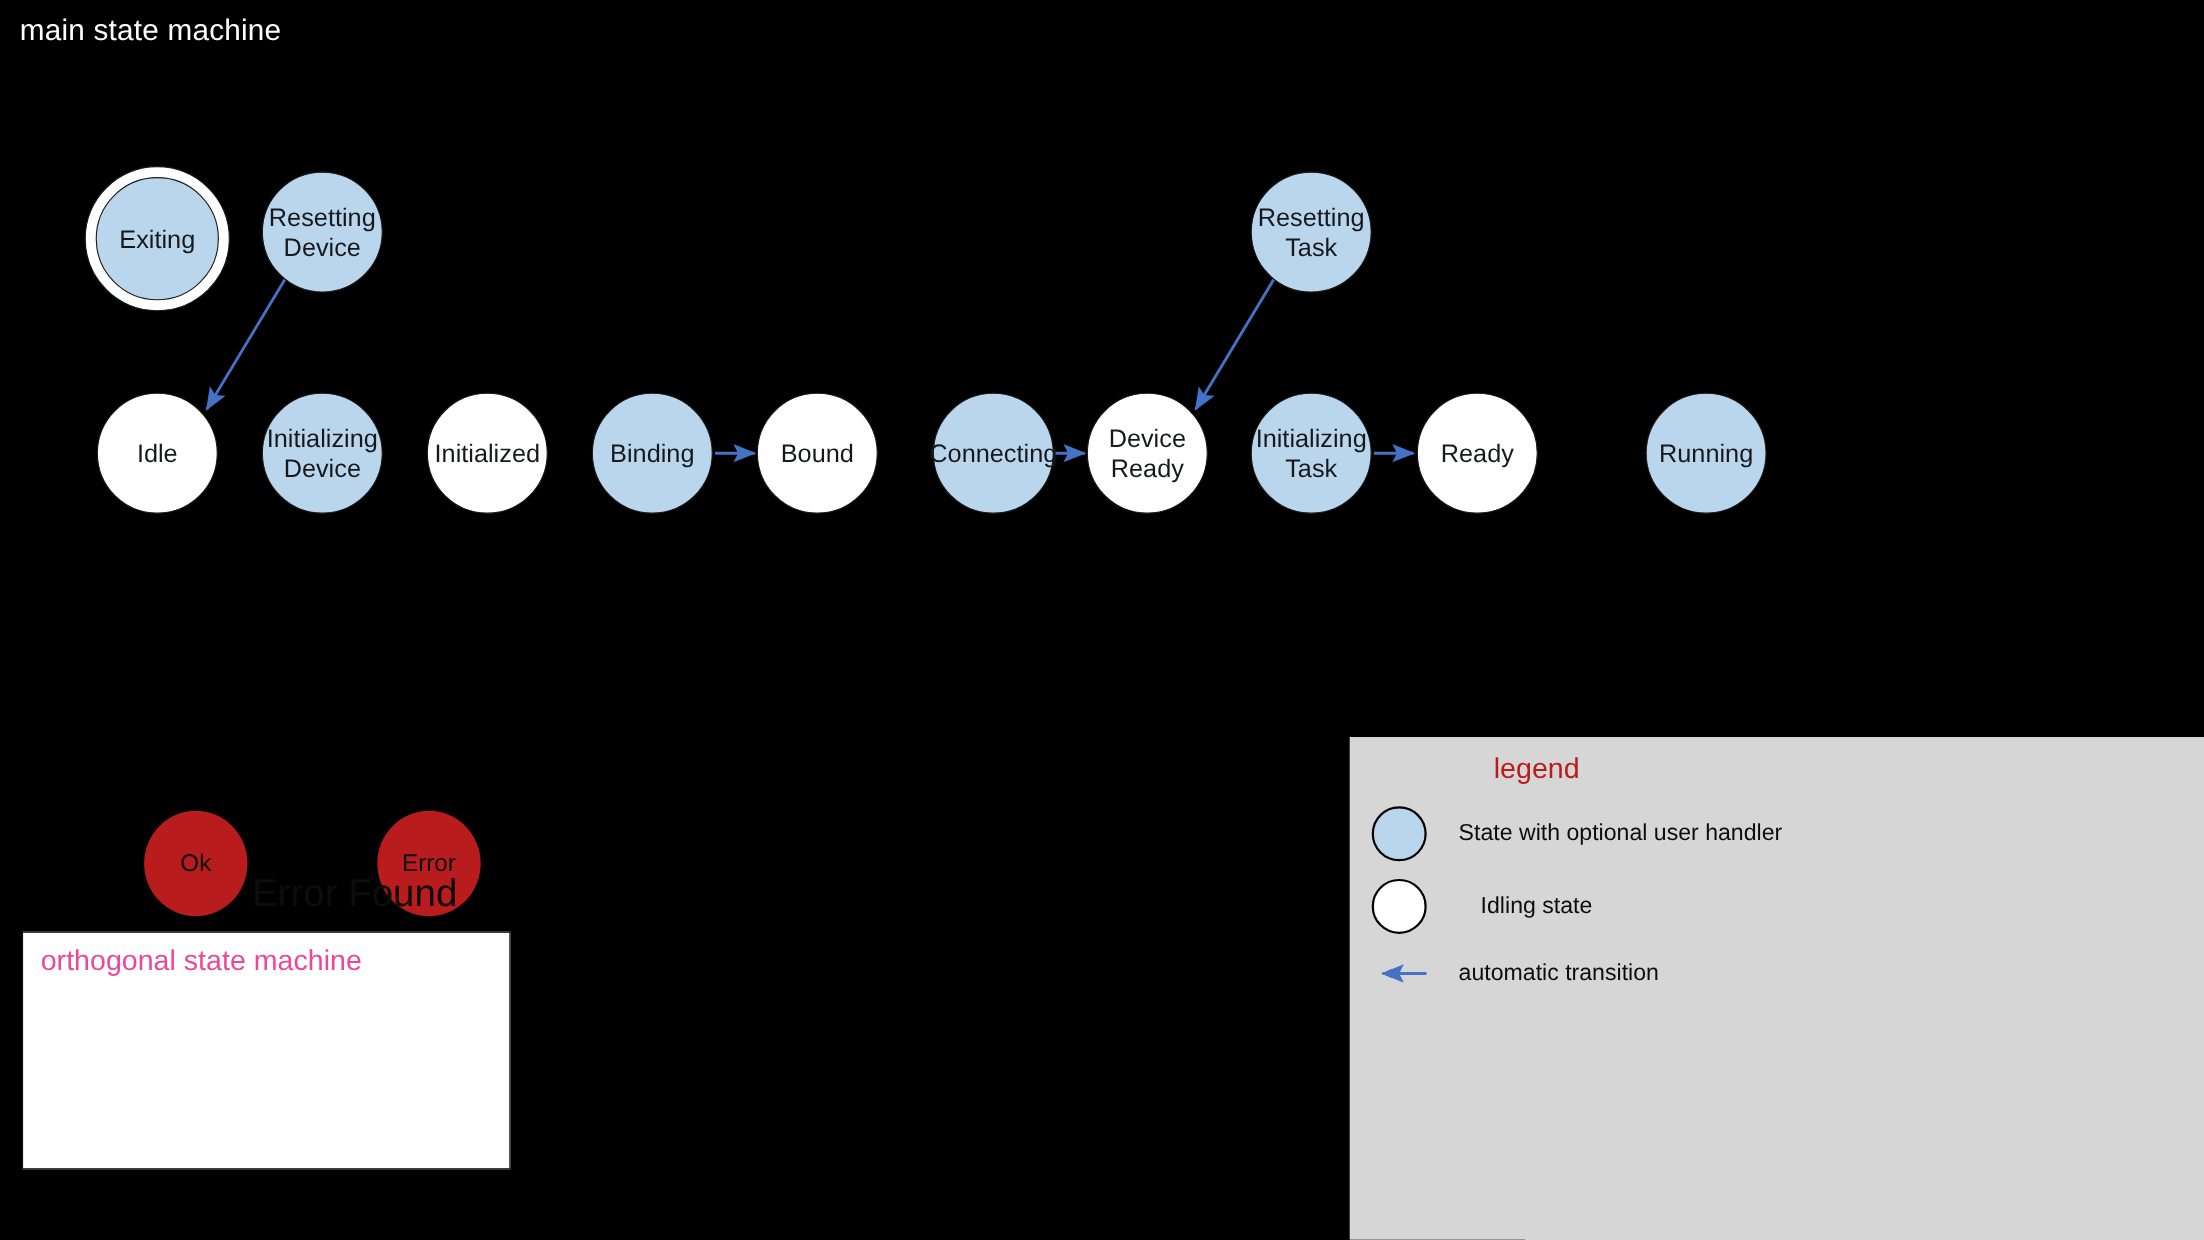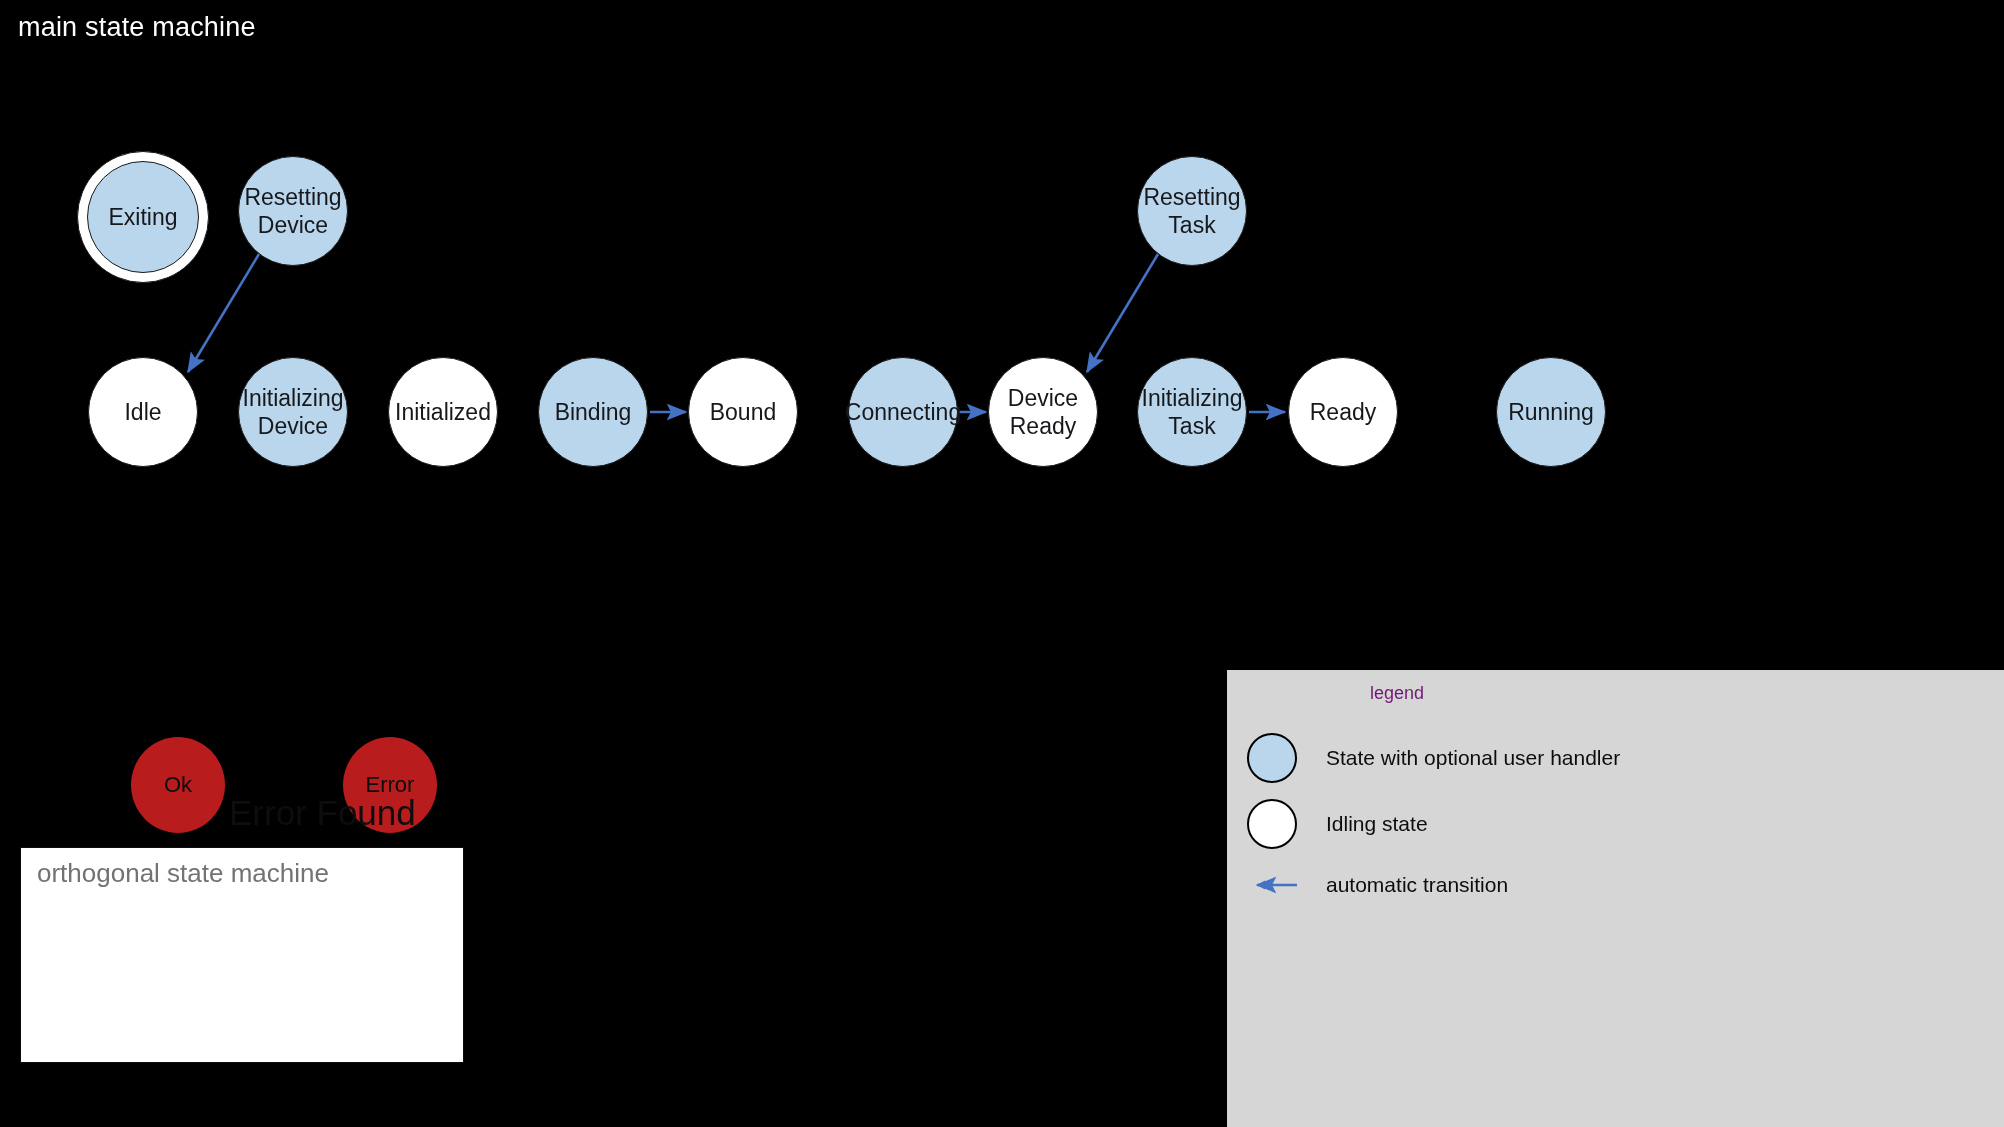--- a/index.html
+++ b/index.html
@@ -67,21 +67,21 @@
     height: 216px;
     background: #ffffff;
     border: 1px solid #0d0d0d;
     box-sizing: border-box;
   }
   #ortho-title {
     position: absolute;
     left: 16px;
     top: 10px;
     font-size: 26px;
-    color: #737373;
+    color: #ec4899;
     white-space: nowrap;
   }
   .ortho-state {
     position: absolute;
     border-radius: 50%;
     background: #b91c1c;
     border: 2px solid #000000;
     box-sizing: border-box;
     display: flex;
     align-items: center;
@@ -116,22 +116,22 @@
     height: 457px;
     background: #d6d6d6;
     box-sizing: border-box;
   }
   #legend-title {
     position: absolute;
     top: 13px;
     left: 0;
     width: 340px;
     text-align: center;
-    font-size: 18px;
-    color: #701a75;
+    font-size: 26px;
+    color: #b91c1c;
   }
   .legend-row {
     position: absolute;
     left: 20px;
     display: flex;
     align-items: center;
   }
   .legend-swatch {
     width: 50px;
     height: 50px;
@@ -148,21 +148,21 @@
     flex: 0 0 auto;
     position: relative;
   }
   .legend-label {
     margin-left: 29px;
     font-size: 21px;
     color: #0d0d0d;
     white-space: nowrap;
   }
   #legend-row-handler { top: 63px; }
-  #legend-row-idling  { top: 129px; }
+  #legend-row-idling  { top: 129px; gap: 20px; }
   #legend-row-arrow   { top: 203px; }
 </style>
 </head>
 <body>
 
 <div class="diagram-title">main state machine</div>
 
 <svg id="canvas" viewBox="0 0 2004 1127" xmlns="http://www.w3.org/2000/svg">
   <defs>
     <marker id="arrowBlue" markerWidth="9" markerHeight="9" refX="7.4" refY="3.2" orient="auto" markerUnits="strokeWidth">

